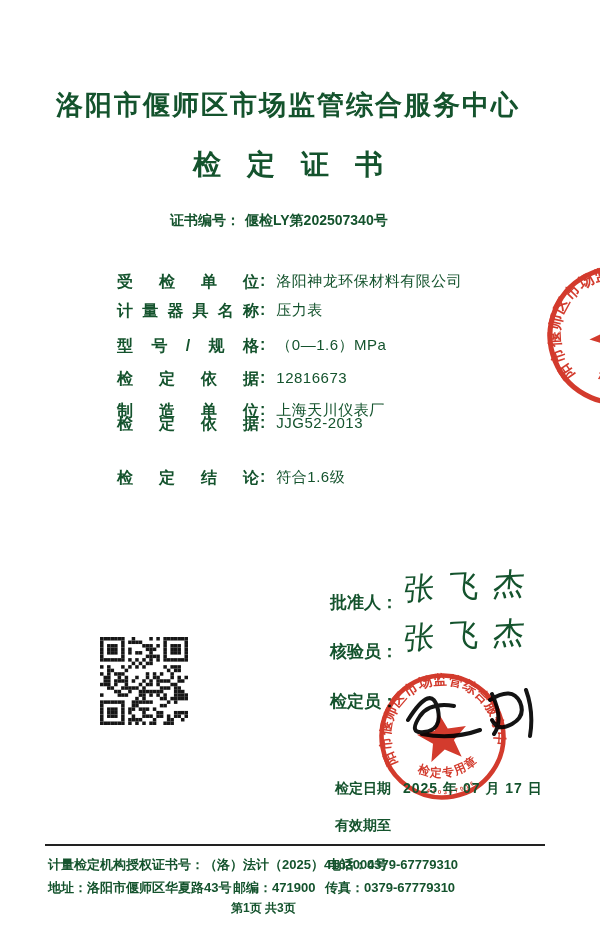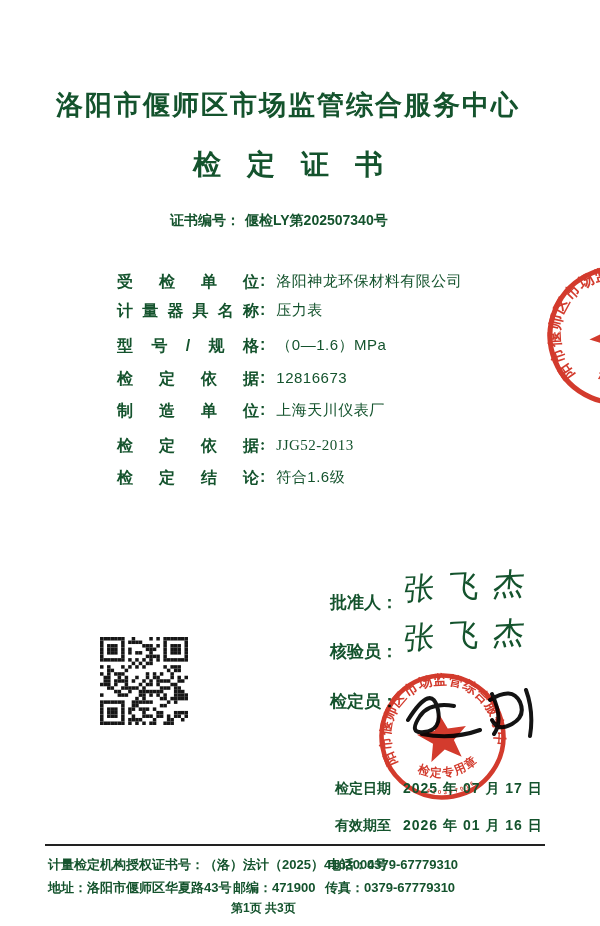--- a/index.html
+++ b/index.html
@@ -65,21 +65,21 @@
   </div>
   <div class="field-row" style="top:336px;">
     <span class="flabel">型号/规格</span><span class="fcolon">:</span><span class="fvalue" style="position:static;margin-left:11px;">（0—1.6）MPa</span>
   </div>
   <div class="field-row" style="top:369px;">
     <span class="flabel">检定依据</span><span class="fcolon">:</span><span class="fvalue" style="position:static;margin-left:11px;">12816673</span>
   </div>
   <div class="field-row" style="top:401px;">
     <span class="flabel">制造单位</span><span class="fcolon">:</span><span class="fvalue" style="position:static;margin-left:11px;">上海天川仪表厂</span>
   </div>
-  <div class="field-row" style="top:436px;font-family:Liberation Serif, serif;">
+  <div class="field-row" style="top:414px;">
     <span class="flabel">检定依据</span><span class="fcolon">:</span><span class="fvalue" style="position:static;margin-left:11px;">JJG52-2013</span>
   </div>
   <div class="field-row" style="top:468px;">
     <span class="flabel">检定结论</span><span class="fcolon">:</span><span class="fvalue" style="position:static;margin-left:11px;">符合1.6级</span>
   </div>
 
   <div class="abs sig-label" style="left:330px;top:593px;">批准人：</div>
   <div class="abs sig-name" style="left:402px;top:572px;">张飞杰</div>
 
   <div class="abs sig-label" style="left:330px;top:642px;">核验员：</div>
@@ -416,21 +416,20 @@
       <text class="ring-t"><textPath href="#ringT" startOffset="50%" text-anchor="middle">洛阳市偃师区市场监管综合服务中心</textPath></text>
       <polygon class="seal-star" points="100,63 110,89.2 138,90.6 116.2,108.3 123.5,135.4 100,120 76.5,135.4 83.8,108.3 62,90.6 90,89.2"></polygon>
       <text class="banner-t"><textPath href="#bannerT" startOffset="50%" text-anchor="middle">检定专用章</textPath></text>
       <text class="serial-t"><textPath href="#serialT" startOffset="50%" text-anchor="middle">410307016</textPath></text>
     </svg>
   </div>
 
   <div class="abs date-label" style="left:335px;top:780px;">检定日期</div>
   <div class="abs date-value" style="left:403px;top:780px;">2025 年 07 月 17 日</div>
   <div class="abs date-label" style="left:335px;top:817px;">有效期至</div>
-  <div class="abs date-value" style="left:403px;top:817px;">2026 年 01 月 16 日</div>
 
   <div class="abs rule"></div>
   <div class="abs foot" style="left:48px;top:858px;">计量检定机构授权证书号：（洛）法计（2025）4103004号</div>
   <div class="abs foot" style="left:328px;top:858px;">电话：0379-67779310</div>
   <div class="abs foot" style="left:48px;top:881px;">地址：洛阳市偃师区华夏路43号</div>
   <div class="abs foot" style="left:233px;top:881px;">邮编：471900</div>
   <div class="abs foot" style="left:325px;top:881px;text-align:center;">传真：0379-67779310</div>
   <div class="abs foot" style="left:231px;top:902px;font-size:12px;">第1页  共3页</div>
 
 </div>

